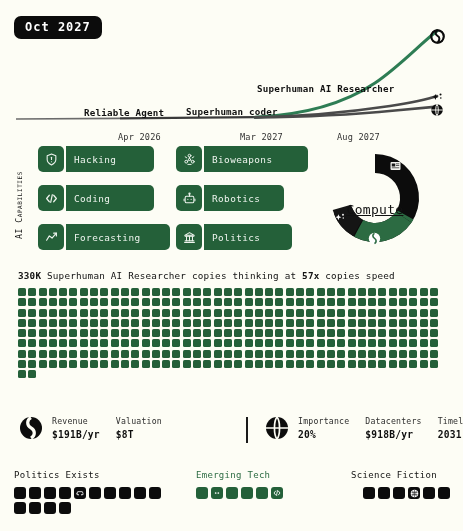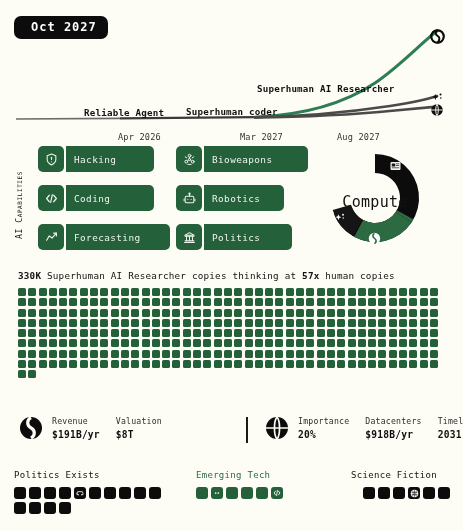--- a/index.html
+++ b/index.html
@@ -12,21 +12,21 @@
     position:relative;
   }
   .wrap{position:relative;width:463px;height:531px;}
 
   
   .date-badge{
     position:absolute;left:14px;top:16px;
     background:#0c0c0c;color:#ffffff;
     font-size:12px;font-weight:bold;
     letter-spacing:1px;
-    padding:5px 11px 6px 17px;
+    padding:5px 11px 6px 11px;
     border-radius:7px;
     line-height:1;
   }
 
   
   .chart{position:absolute;left:0;top:8px;width:463px;height:122px;}
   .chart svg{display:block;}
   .chart-label{
     position:absolute;
     font-size:9.2px;font-weight:bold;color:#111;
@@ -96,24 +96,25 @@
     white-space:nowrap;
     box-sizing:border-box;
   }
   .cap.w1 .cap-name{width:88px;}
   .cap.w2 .cap-name{width:104px;}
   .cap.w3 .cap-name{width:80px;}
 
   
   .donut{position:absolute;left:320px;top:146px;width:110px;height:104px;}
   .donut-center{
-    position:absolute;left:0;top:4px;width:110px;height:104px;
+    position:absolute;left:0;top:11px;width:110px;height:104px;
     display:flex;align-items:center;justify-content:center;
-    font-size:15px;letter-spacing:.3px;color:#111;
+    font-size:13px;letter-spacing:.3px;color:#111;
     pointer-events:none;
+    text-decoration:underline;
   }
   .donut-ico{position:absolute;}
   #donut-ico-news{left:69px;top:11px;}
   #donut-ico-star{left:13px;top:64px;}
   #donut-ico-swirl{left:48px;top:84px;}
 
   
   .copies{position:absolute;left:18px;top:270px;width:430px;}
   .copies-head{
     font-size:9.3px;letter-spacing:.2px;color:#111;
@@ -333,21 +334,21 @@
     <span class="donut-ico" id="donut-ico-swirl">
       <svg width="13" height="13" viewBox="0 0 24 24">
         <circle cx="12" cy="12" r="10.5" fill="#ffffff"></circle>
         <path d="M12 2.5c-4 2.2-4 7 0 9.3s4 7.1 0 9.7" fill="none" stroke="#2c6b42" stroke-width="3"></path>
       </svg>
     </span>
   </div>
 
   <div class="copies">
     <div class="copies-head">
-      <b>330K</b><span> Superhuman AI Researcher copies thinking at </span><b>57x</b><span> human copies</span>
+      <b>330K</b><span> Superhuman AI Researcher copies thinking at </span><b>57x</b><span> copies speed</span>
     </div>
     <div class="dotgrid" id="dotgrid">
         <i></i>
         <i></i>
         <i></i>
         <i></i>
         <i></i>
         <i></i>
         <i></i>
         <i></i>

